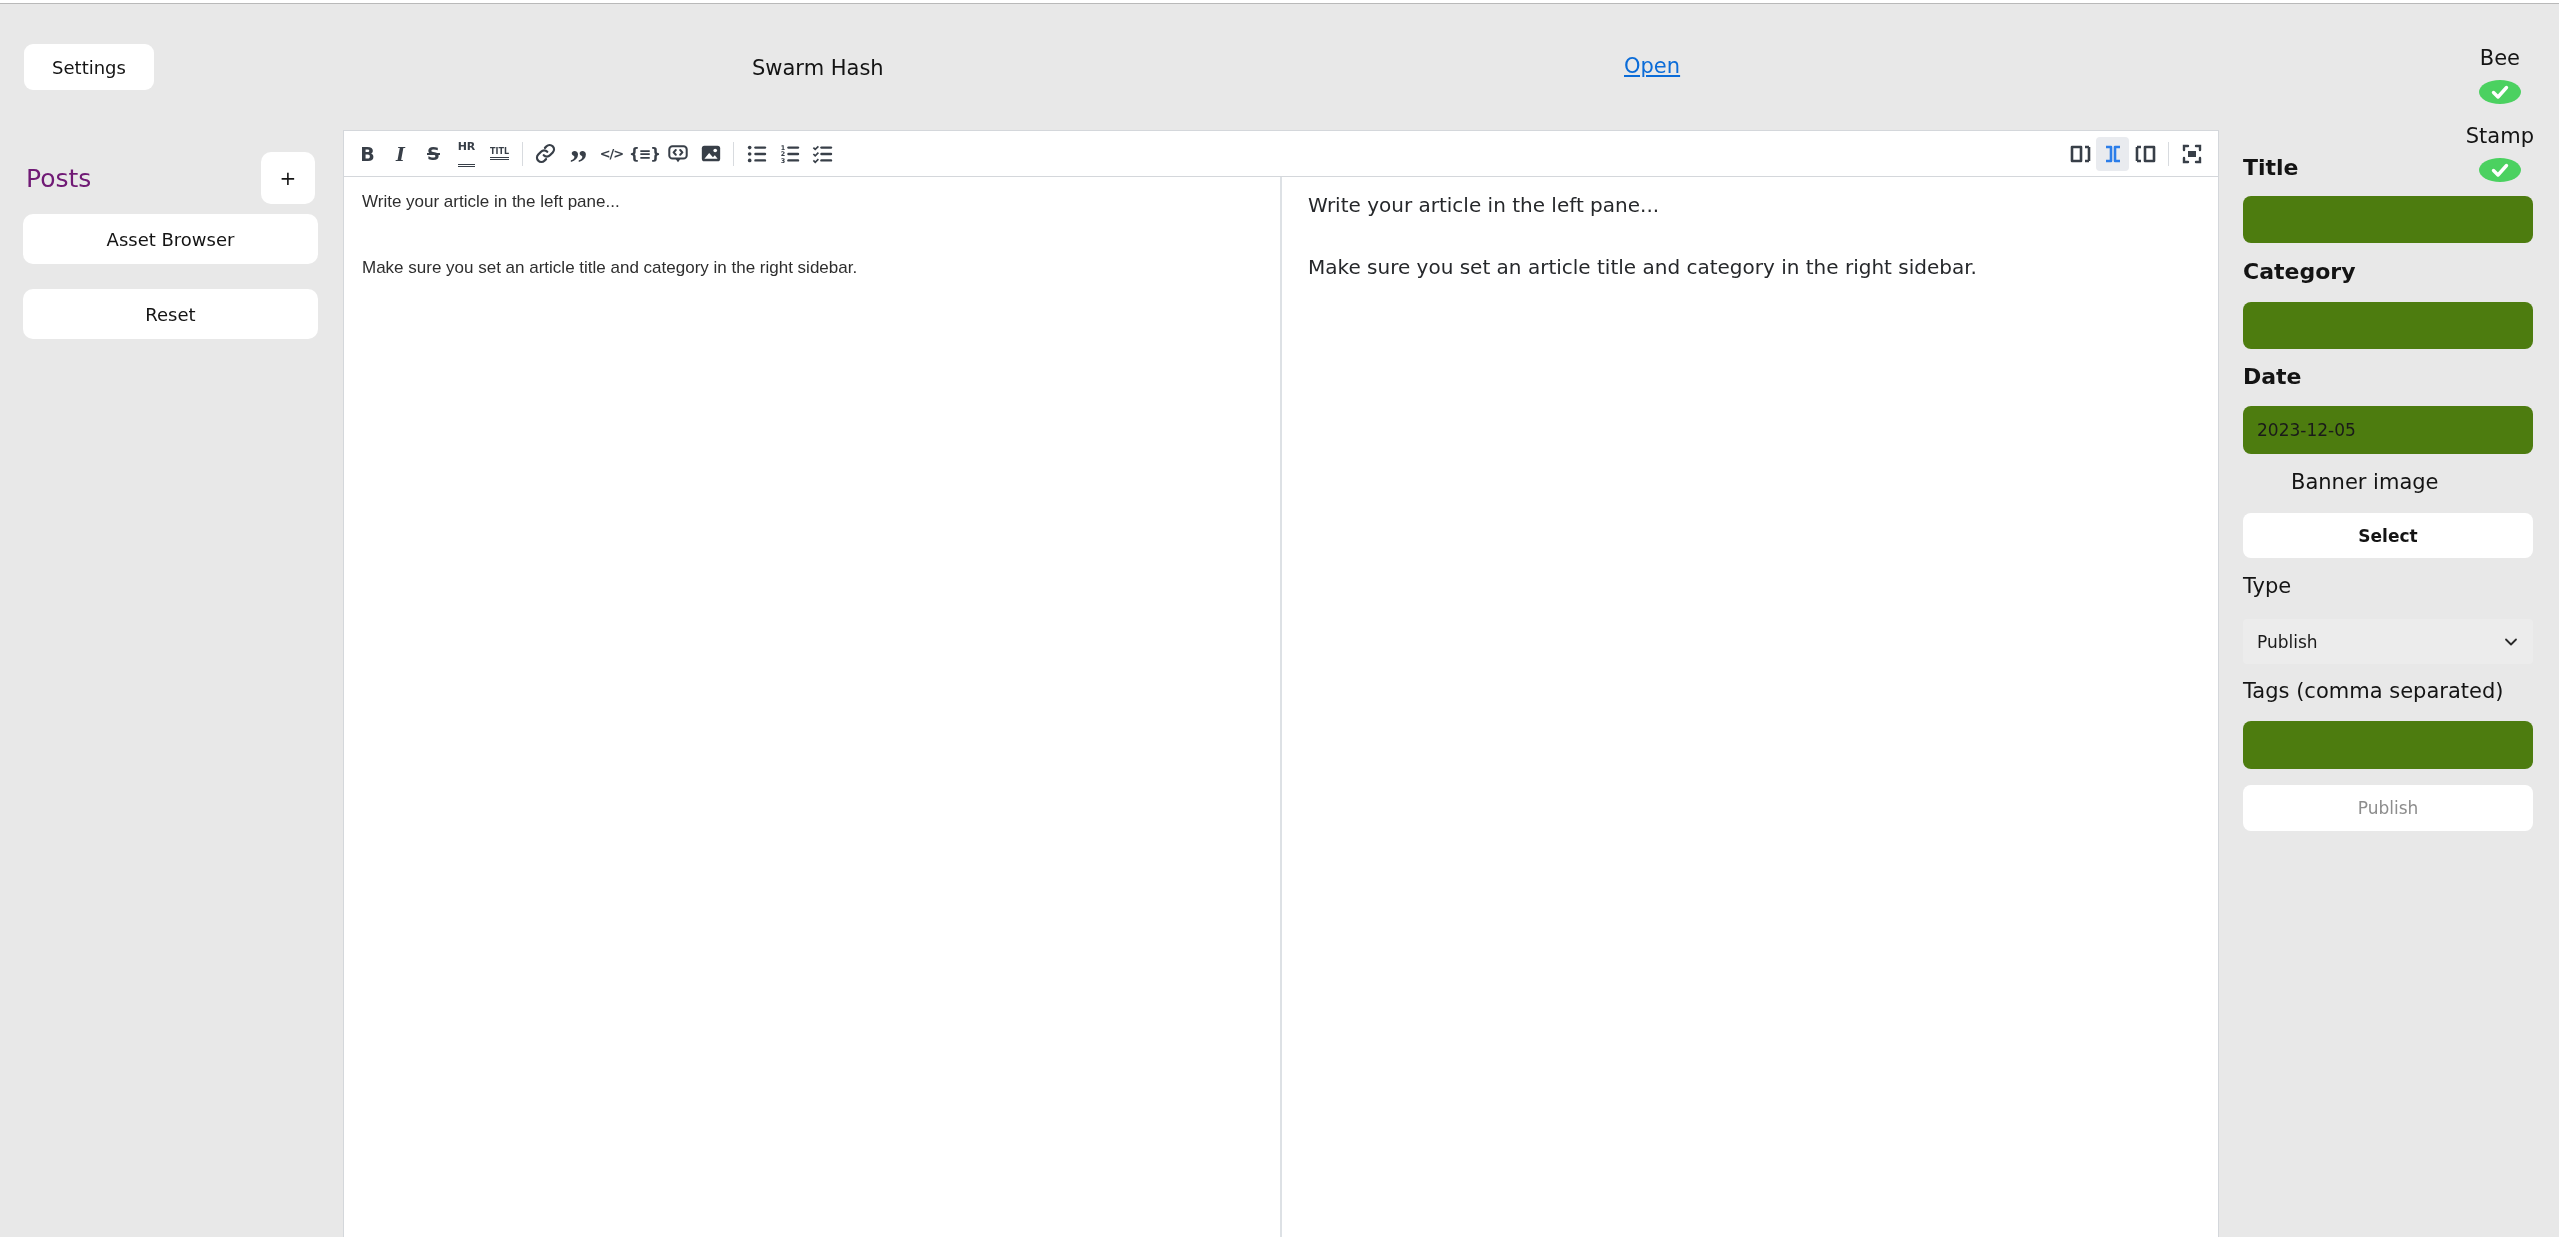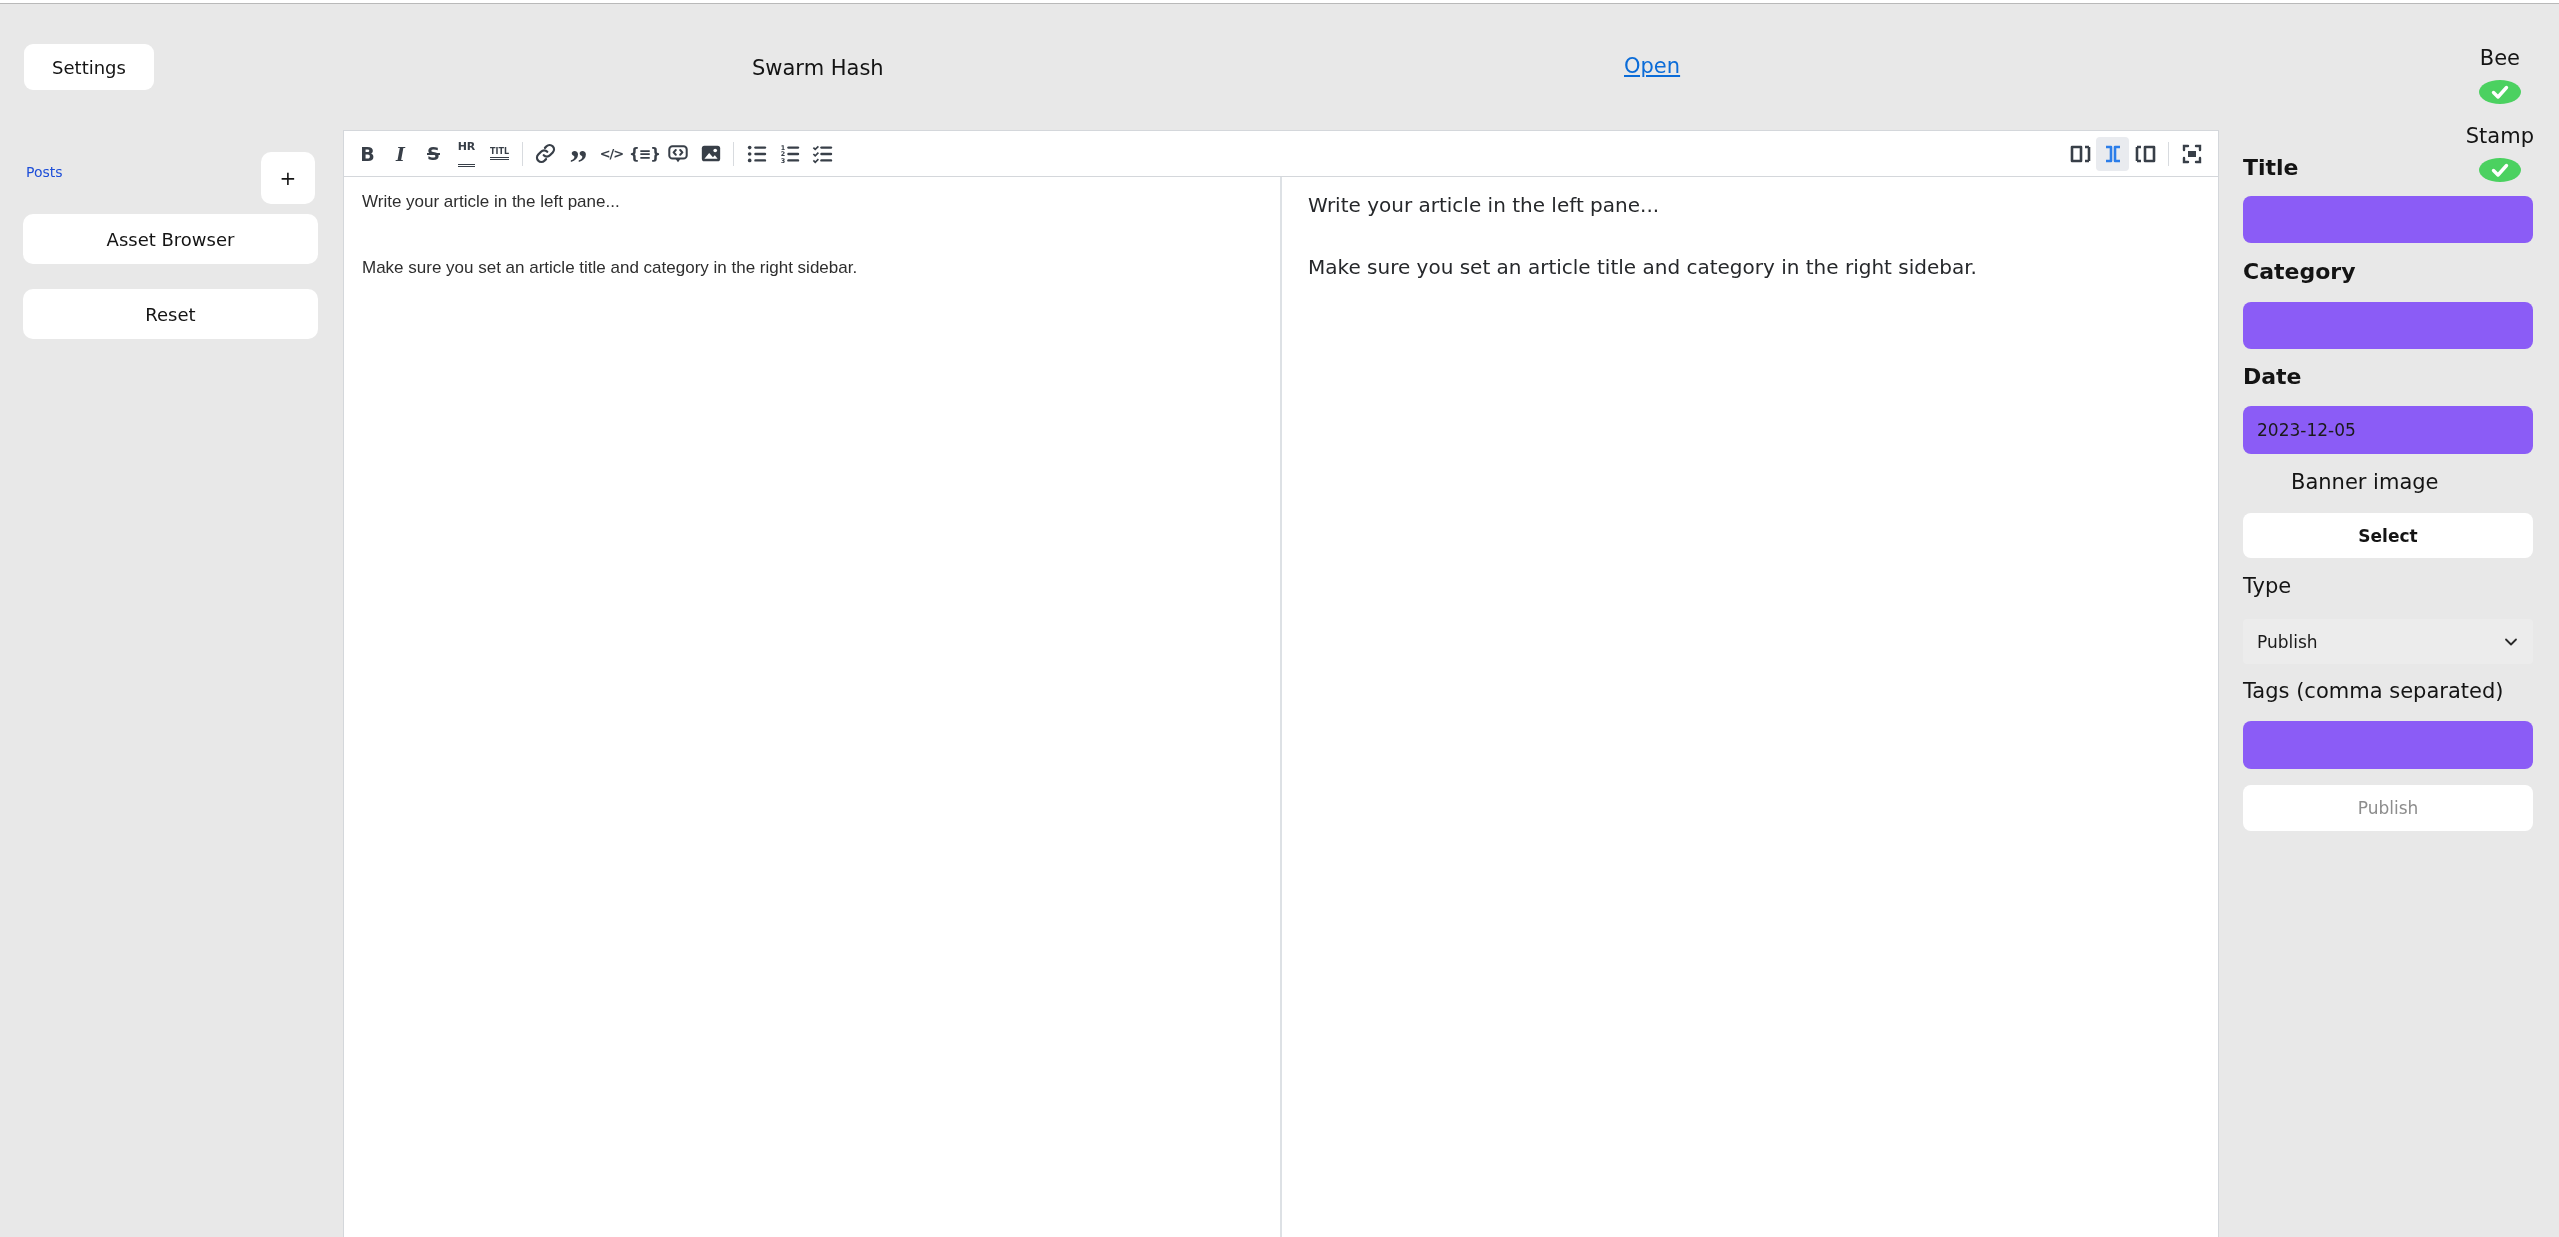--- a/index.html
+++ b/index.html
@@ -34,21 +34,21 @@
   .open-link { left:1624px; top:54px; font-size:21px; color:#0b6cd8; text-decoration:underline; cursor:pointer; }
   .status-cluster { top:46px; right:25px; height:42px; display:flex; align-items:center; gap:10px;flex-direction:column; }
   .status-label { font-size:21px; color:#141414; }
   .status-gap { width:14px; }
   .check-circle {
     width:42px; height:42px; border-radius:50%; background:#4bd160;
     display:flex; align-items:center; justify-content:center;
   }
 
   
-  .posts-heading { left:26px; top:164px; font-size:14px; color:#1d4ed8; }
+  .posts-heading { left:26px; top:164px; font-size:25px; color:#701a75; }
   .add-post-btn { left:261px; top:152px; width:54px; height:52px; border-radius:10px; font-size:20px; }
   .asset-btn { left:23px; top:214px; width:295px; height:50px; border-radius:10px; }
   .reset-btn { left:23px; top:289px; width:295px; height:50px; border-radius:10px; }
 
   
   .editor-frame {
     left:343px; top:130px; width:1876px; height:1107px;
     background:#ffffff; border:1px solid #d4d7db; border-bottom:none;
     display:flex; flex-direction:column;
   }
@@ -83,21 +83,21 @@
     font-family:"DejaVu Sans", sans-serif; font-size:20px; color:#26282b;
   }
   .preview-pane p { margin:0 0 37px 0; line-height:1.25; }
   .ed-line { min-height:33px; white-space:pre-wrap; }
 
   
   .rs-label-bold { left:2243px; font-size:22px; font-weight:700; color:#141414; }
   .rs-label { left:2243px; font-size:21px; font-weight:400; color:#141414; }
   .rs-input {
     left:2243px; width:290px; height:47px;
-    border:none; border-radius:8px; background:#8b5cf6;
+    border:none; border-radius:8px; background:#4d7c0f;
     font-family:"DejaVu Sans", sans-serif; font-size:17px; color:#1a1a1a; padding:0 14px;
   }
   .rs-btn { left:2243px; width:290px; height:45px; border-radius:8px; font-size:17px; font-weight:600; }
   .type-select {
     left:2243px; top:619px; width:290px; height:45px;
     background:#ececec; border-radius:4px; display:flex; align-items:center;
     padding:0 14px; font-size:17px; color:#1a1a1a; cursor:pointer;
   }
   .type-select .sel-text { flex:1 1 auto; }
   .publish-btn { top:785px; height:46px; }

